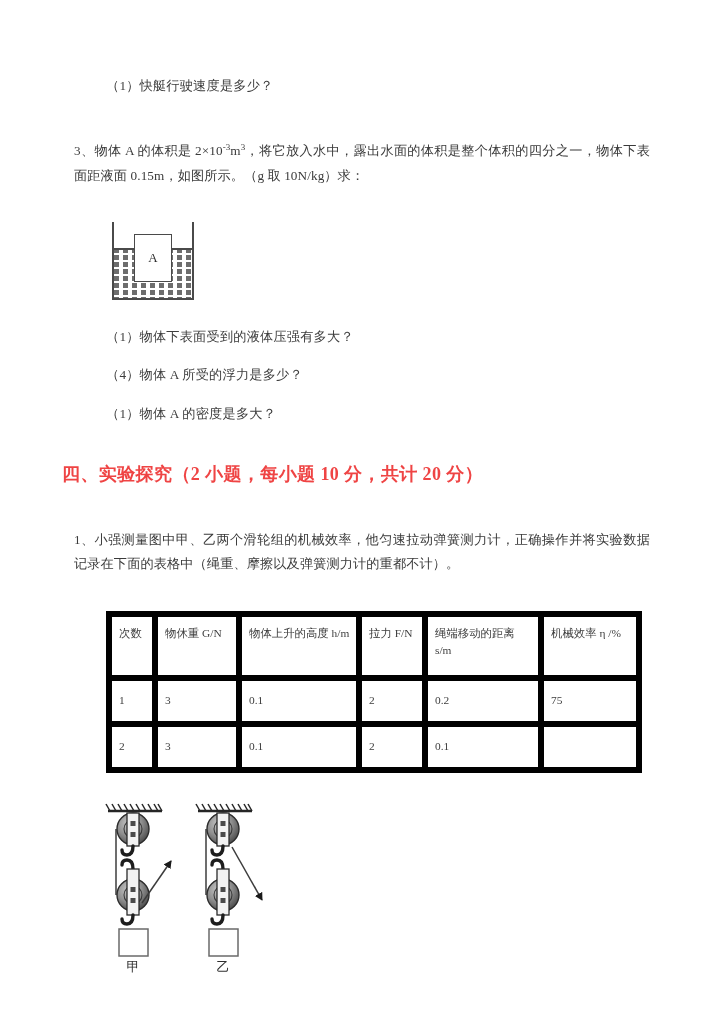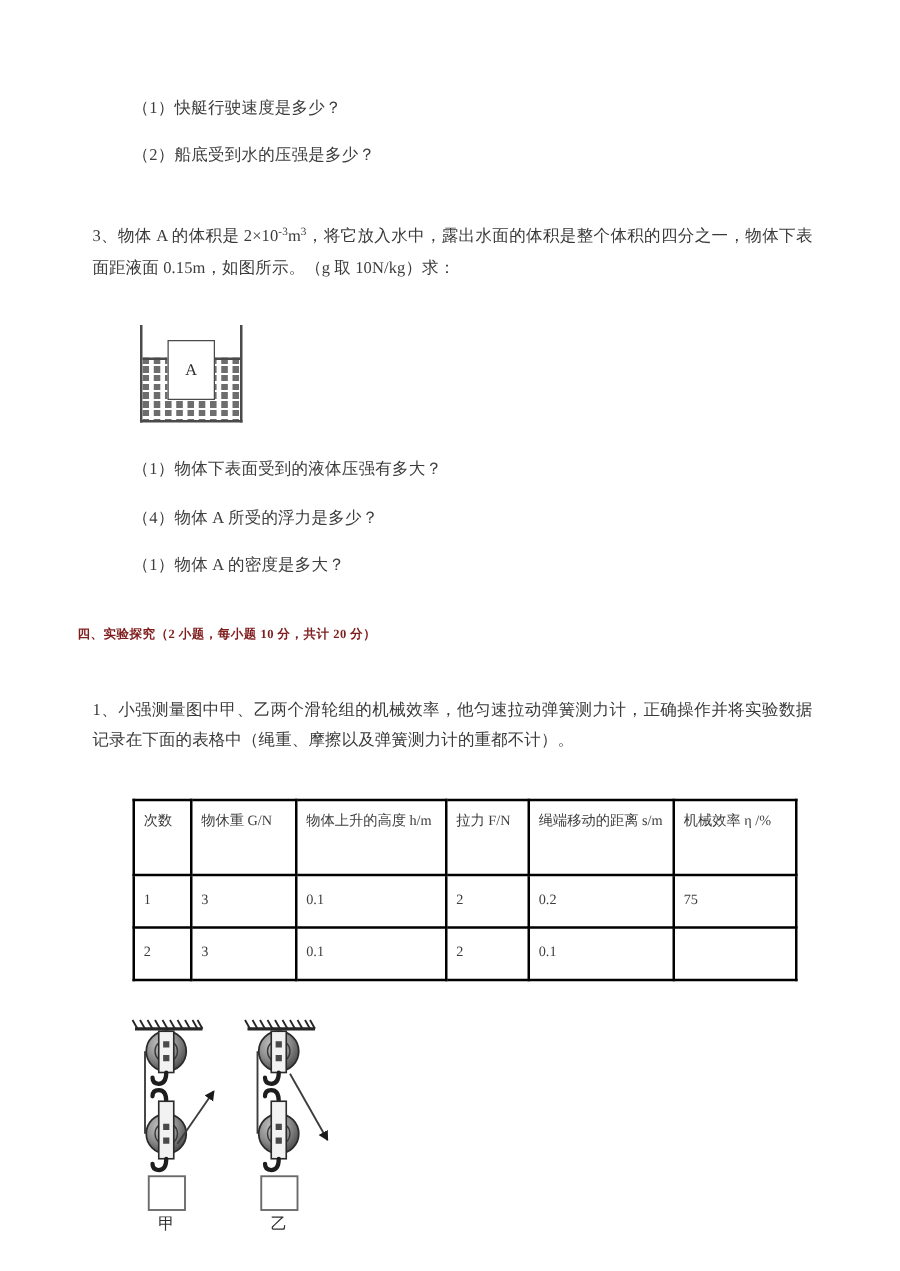--- a/index.html
+++ b/index.html
@@ -50,23 +50,23 @@
     letter-spacing: 0.1px;
   }
 
   sup.expo {
     font-size: 0.68em;
     vertical-align: super;
     line-height: 0;
   }
 
   .section-head {
-    font-size: 10px;
+    font-size: 18px;
     font-weight: bold;
-    color: #7f1d1d;
+    color: #ef4444;
     margin: 0;
     letter-spacing: 0.4px;
   }
 
   
   .gap-a { height: 13px; }
   .gap-b { height: 26px; }
   .gap-c { height: 22px; }
   .gap-d { height: 30px; }
   .gap-e { height: 20px; }
@@ -158,21 +158,21 @@
   .table-wrap {
     padding-left: 44px;
   }
   table.datatable {
     border-collapse: collapse;
     width: 530px;
     table-layout: fixed;
   }
   table.datatable td,
   table.datatable th {
-    border: 2px solid #000000;
+    border: 6px solid #000000;
     font-size: 11.4px;
     font-weight: normal;
     text-align: left;
     vertical-align: top;
     padding: 8px 6px 8px 7px;
     color: #3d3d3d;
     line-height: 1.55;
     font-family: "Liberation Serif", serif;
   }
   table.datatable thead td { height: 42px; }
@@ -192,21 +192,20 @@
   .pulley-svg { display: block; }
 </style>
 </head>
 <body>
 
 <div class="page">
   <div class="content">
 
     <div>
       <p class="sub-q">（1）快艇行驶速度是多少？</p>
-      <p class="sub-q">（2）船底受到水的压强是多少？</p>
     </div>
 
     <div class="gap-a"></div>
 
     <p class="main-q"><span>3、物体 A 的体积是 2×10</span><sup class="expo">-3</sup><span>m</span><sup class="expo">3</sup><span>，将它放入水中，露出水面的体积是整个体积的四分之一，物体下表面距液面 0.15m，如图所示。（g 取 10N/kg）求：</span></p>
 
     <div class="gap-c"></div>
 
     <div class="beaker-wrap">
       <div class="beaker">

